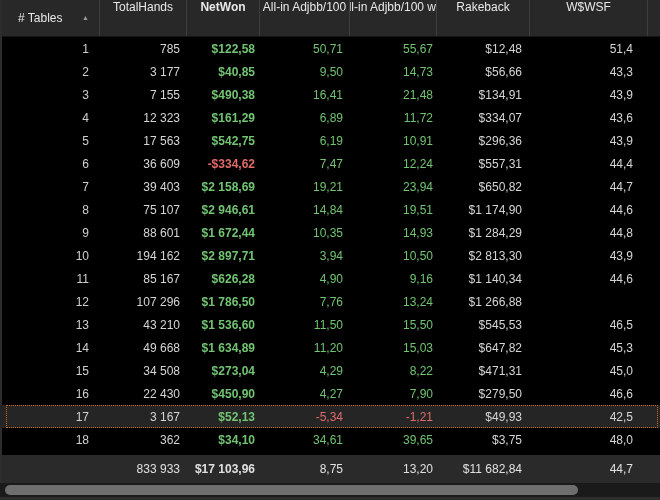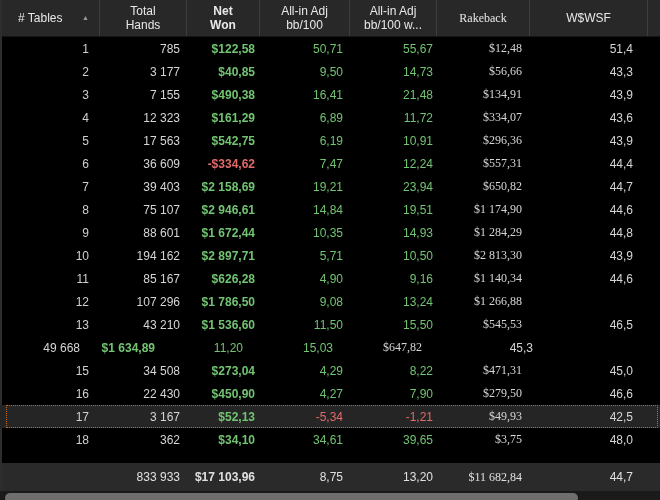--- a/index.html
+++ b/index.html
@@ -4,49 +4,49 @@
 <style>
   html,body{margin:0;padding:0;background:#1e1e1e;}
   .app{
     position:relative;width:660px;height:500px;background:#000000;overflow:hidden;
     font-family:"Liberation Sans", sans-serif;font-size:12px;color:#d6d6d6;
   }
   .left-gutter{position:absolute;left:0;top:0;width:2px;height:500px;background:#2d2d2d;}
   
   .header{display:flex;height:37px;background:#282828;border-bottom:1px solid #151515;box-sizing:border-box;}
   .hcell{
-    display:flex;flex-direction:column;justify-content:center;align-items:center;
+    display:flex;justify-content:center;align-items:flex-start;
     color:#e8e8e8;line-height:14px;border-right:1px solid #3e3e3e;box-sizing:border-box;
     cursor:default;overflow:hidden;white-space:nowrap;
   }
   .hcell.first{flex-direction:row;justify-content:space-between;align-items:center;padding:0 10px 0 18px;}
   .sort-arrow{font-size:7px;color:#9a9a9a;margin-left:6px;}
   .hspacer{flex:1;border:none;}
   
   .c0{width:100px;} .c1{width:87px;} .c2{width:73px;font-weight:bold;} .c3{width:90px;}
-  .c4{width:87px;} .c5{width:93px;font-family:Liberation Serif, serif;} .c6{width:118px;}
+  .c4{width:87px;} .c5{width:93px;} .c6{width:118px;}
   
   .row{display:flex;height:23px;align-items:center;box-sizing:border-box;position:relative;}
   .row.selected{background:#252525;}
   .row.selected::after{
     content:'';position:absolute;left:6px;right:2px;top:0;bottom:0;
     border:1px dotted #cc6a1f;pointer-events:none;box-sizing:border-box;
   }
   .cell{display:block;text-align:right;box-sizing:border-box;white-space:nowrap;overflow:hidden;}
   .cell.c0{padding-right:11px;color:#d0d0d0;}
   .cell.c1{padding-right:7px;}
   .cell.c2{padding-right:5px;}
   .cell.c3{padding-right:7px;text-align:right;}
   .cell.c4{padding-right:4px;}
   .cell.c5{padding-right:8px;}
   .cell.c6{padding-right:15px;}
   .pos{color:#72c472;}
   .neg{color:#e16a6a;}
   
-  .totals{display:flex;height:28px;align-items:center;background:#2a2a2a;margin-top:12px;}
+  .totals{display:flex;height:28px;align-items:center;background:#2a2a2a;margin-top:4px;}
   .totals .cell{color:#e0e0e0;}
   
   .hscroll{position:relative;height:14px;background:#1a1a1a;}
   .hscroll-thumb{position:absolute;left:5px;top:2px;width:573px;height:10px;background:#6e6e6e;border-radius:5px;}
   .bottom-strip{height:5px;background:#2d2d2d;}
 </style>
 </head>
 <body>
 
 <div class="app">
@@ -159,52 +159,53 @@
         <span class="cell c2 pos">$1 672,44</span>
         <span class="cell c3 pos">10,35</span>
         <span class="cell c4 pos">14,93</span>
         <span class="cell c5">$1 284,29</span>
         <span class="cell c6">44,8</span>
       </div>
       <div class="row">
         <span class="cell c0">10</span>
         <span class="cell c1">194 162</span>
         <span class="cell c2 pos">$2 897,71</span>
-        <span class="cell c3 pos">5,71</span>
+        <span class="cell c3 pos">3,94</span>
         <span class="cell c4 pos">10,50</span>
         <span class="cell c5">$2 813,30</span>
         <span class="cell c6">43,9</span>
       </div>
       <div class="row">
         <span class="cell c0">11</span>
         <span class="cell c1">85 167</span>
         <span class="cell c2 pos">$626,28</span>
         <span class="cell c3 pos">4,90</span>
         <span class="cell c4 pos">9,16</span>
         <span class="cell c5">$1 140,34</span>
         <span class="cell c6">44,6</span>
       </div>
       <div class="row">
         <span class="cell c0">12</span>
         <span class="cell c1">107 296</span>
         <span class="cell c2 pos">$1 786,50</span>
-        <span class="cell c3 pos">9,08</span>
+        <span class="cell c3 pos">7,76</span>
         <span class="cell c4 pos">13,24</span>
         <span class="cell c5">$1 266,88</span>
       </div>
       <div class="row">
         <span class="cell c0">13</span>
         <span class="cell c1">43 210</span>
         <span class="cell c2 pos">$1 536,60</span>
         <span class="cell c3 pos">11,50</span>
         <span class="cell c4 pos">15,50</span>
         <span class="cell c5">$545,53</span>
         <span class="cell c6">46,5</span>
       </div>
       <div class="row">
+        <span class="cell c0">14</span>
         <span class="cell c1">49 668</span>
         <span class="cell c2 pos">$1 634,89</span>
         <span class="cell c3 pos">11,20</span>
         <span class="cell c4 pos">15,03</span>
         <span class="cell c5">$647,82</span>
         <span class="cell c6">45,3</span>
       </div>
       <div class="row">
         <span class="cell c0">15</span>
         <span class="cell c1">34 508</span>

